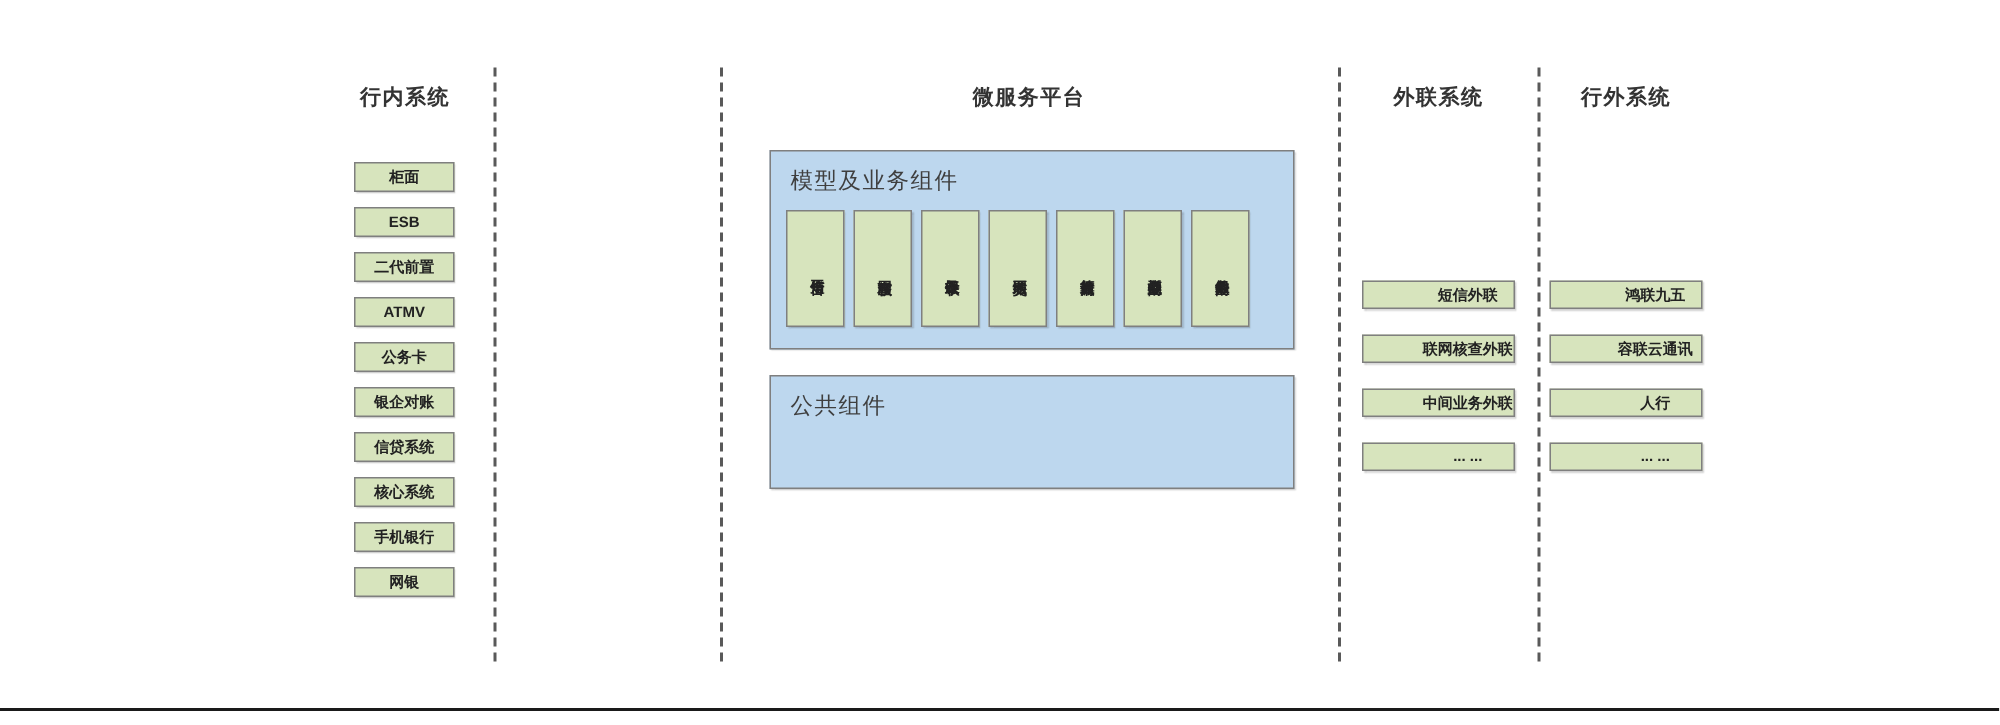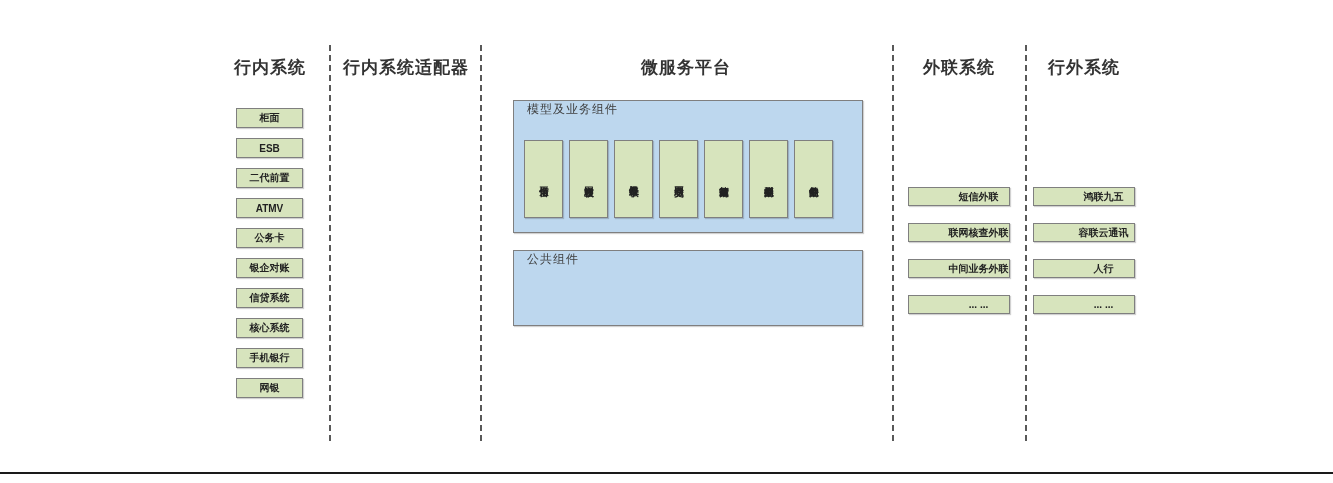--- a/index.html
+++ b/index.html
@@ -19,21 +19,21 @@
     position:relative;
     width:1333px;
     height:483px;
     background:#ffffff;
     overflow:hidden;
   }
   .col-header{
     position:absolute;
     top:56px;
     transform:translateX(-50%);
-    font-size:17px;
+    font-size:14px;
     font-weight:bold;
     color:var(--header-text);
     white-space:nowrap;
     letter-spacing:1px;
   }
   .separator{
     position:absolute;
     top:45px;
     height:396px;
     width:0;
@@ -66,22 +66,22 @@
     left:513px;
     width:350px;
     background:var(--panel-fill);
     border:1px solid var(--panel-border);
     box-shadow:1px 1px 1px rgba(0,0,0,0.18);
     box-sizing:border-box;
   }
   .panel-title{
     position:absolute;
     left:13px;
-    top:0;
-    font-size:12px;
+    top:10px;
+    font-size:15px;
     color:var(--panel-title-text);
     letter-spacing:1px;
   }
   .hlist{
     position:absolute;
     left:10px;
     display:flex;
     flex-direction:row;
   }
   .hlist.vgroup{top:39px;gap:6px;}
@@ -107,21 +107,20 @@
     height:2px;
     background:var(--rule);
   }
 </style>
 </head>
 <body>
 
 <div class="page">
 
   <div class="col-header" style="left:270px">行内系统</div>
-  <div class="col-header" style="left:406px">行内系统适配器</div>
   <div class="col-header" style="left:686px">微服务平台</div>
   <div class="col-header" style="left:959px">外联系统</div>
   <div class="col-header" style="left:1084px">行外系统</div>
 
   <div class="separator" style="left:329px"></div>
   <div class="separator" style="left:480px"></div>
   <div class="separator" style="left:892px"></div>
   <div class="separator" style="left:1025px"></div>
 
   <div class="vlist gap10" style="left:236px;top:108px;width:67px">

